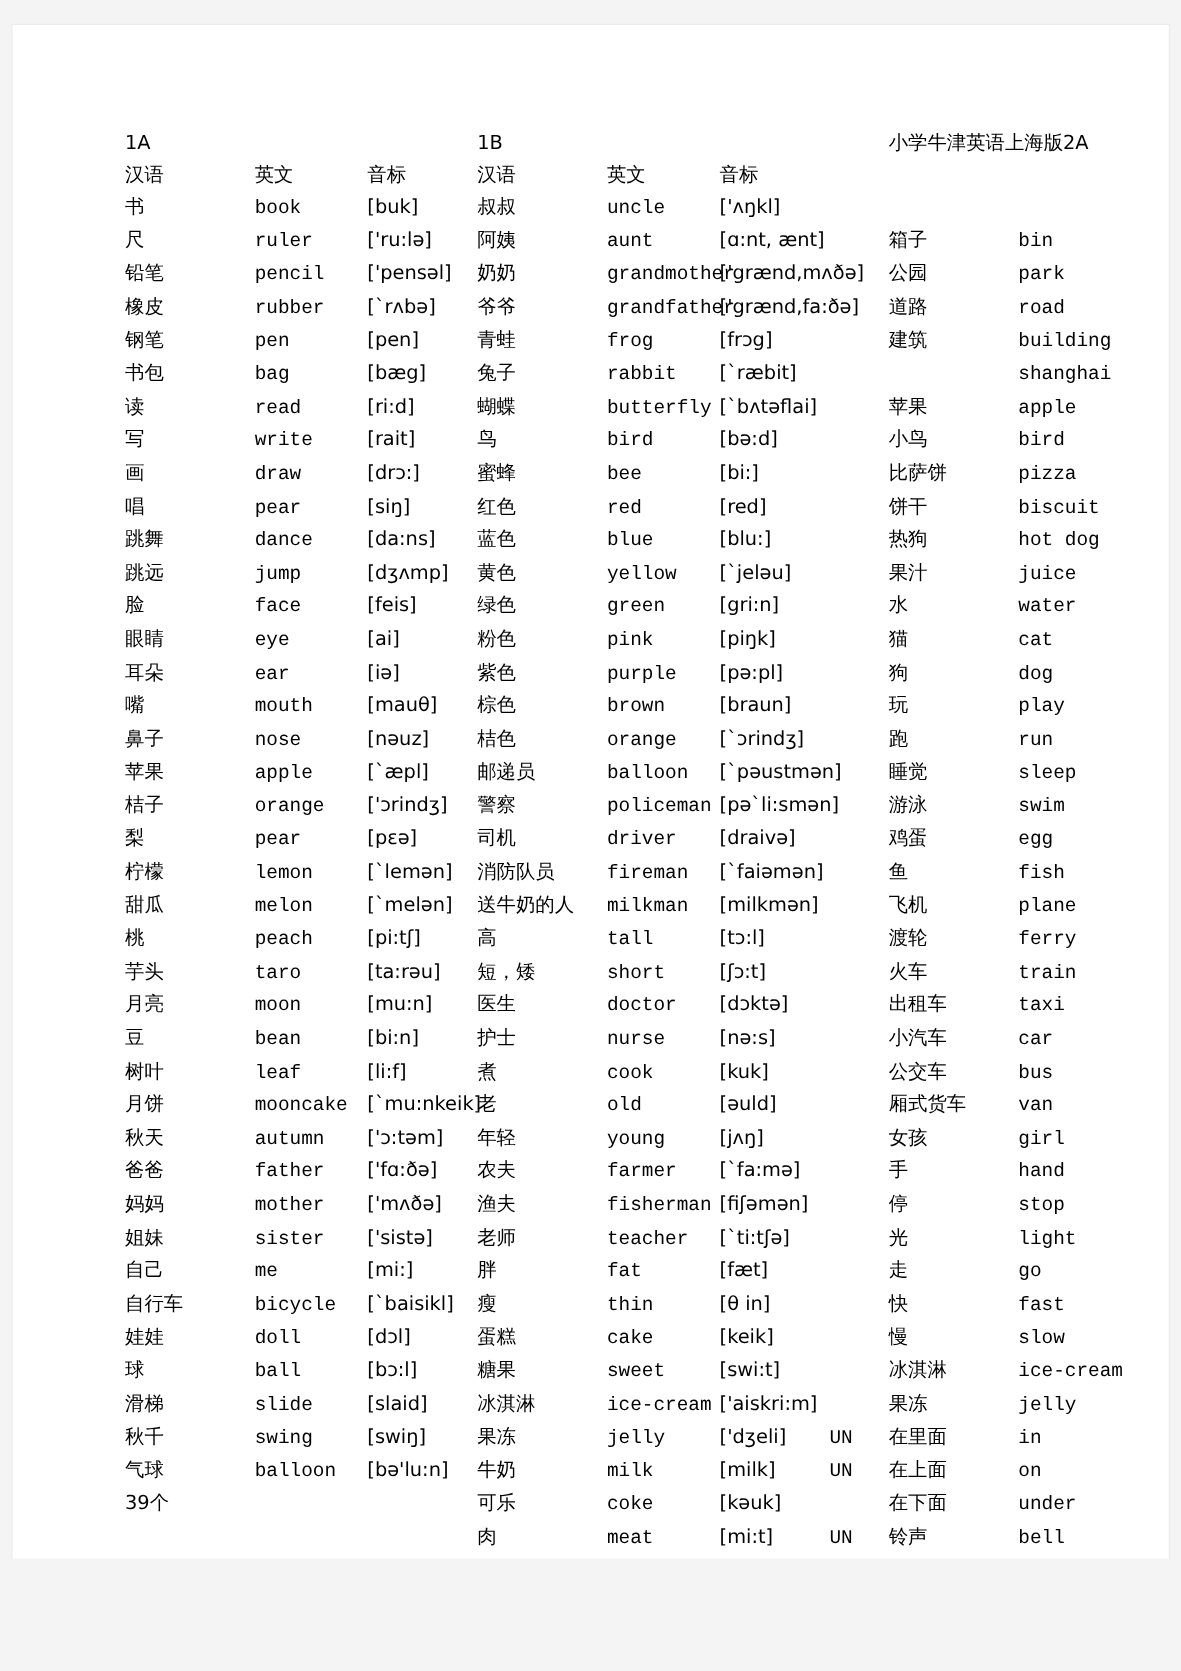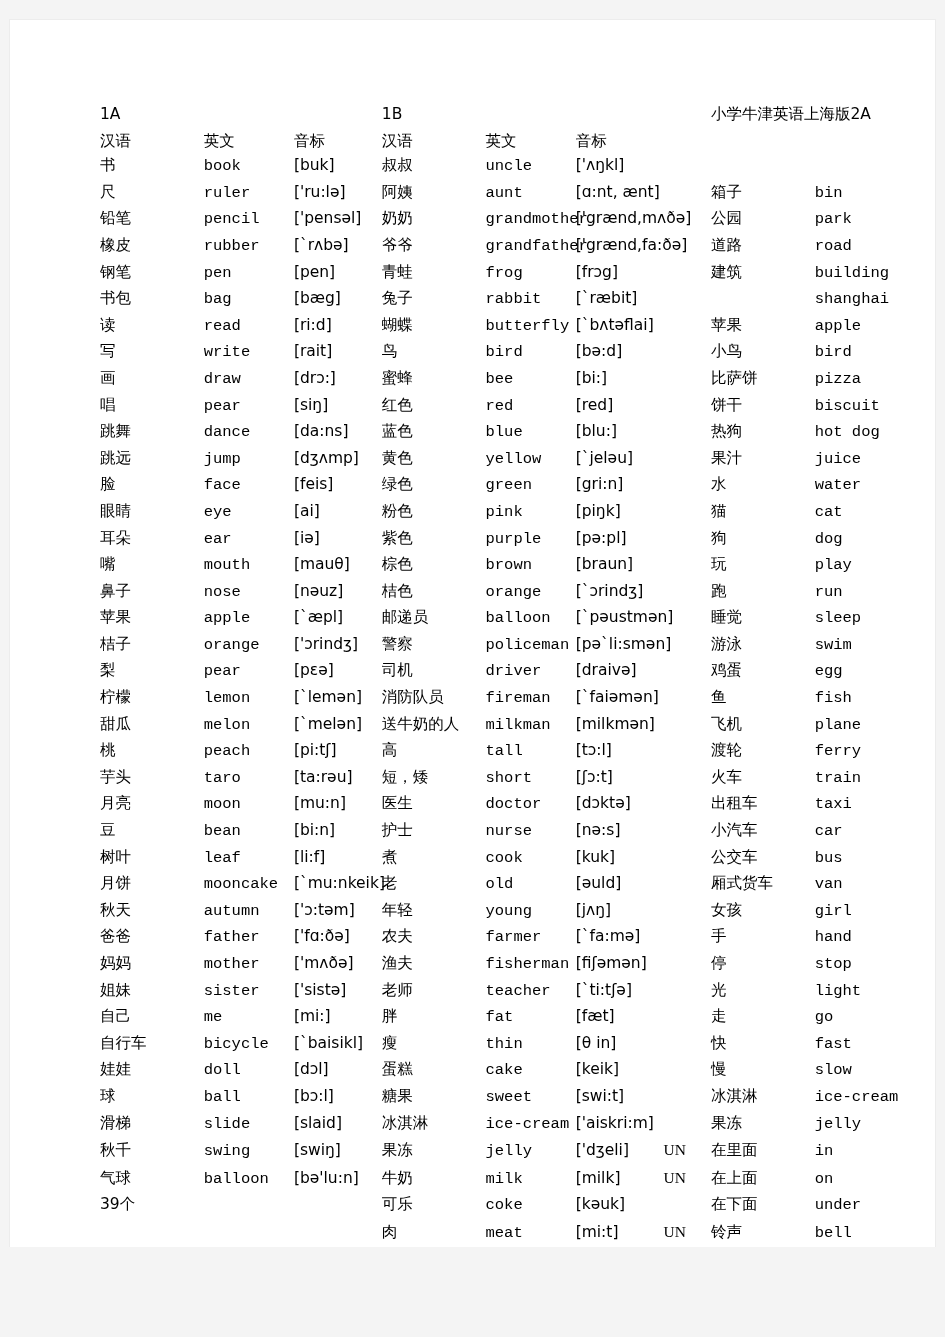--- a/index.html
+++ b/index.html
@@ -52,21 +52,21 @@
   .c-cn   { width: 92px; }
   .c-en   { width: 80px; }
   .c-ph   { width: 78px; }
   .c-un   { width: 42px; }
   .c-cn3  { width: 92px; }
   .c-en3  { width: 120px; }
 
   .cn { font-family: "DejaVu Sans", "Liberation Sans", sans-serif; font-size: 15px; }
   .en { font-family: "Liberation Mono", "DejaVu Sans Mono", monospace; font-size: 15px; }
   .ph { font-family: "DejaVu Sans", "Liberation Sans", sans-serif; font-size: 14.5px; }
-  .un { font-family: Liberation Serif, serif; font-size: 14.5px; }
+  .un { font-family: Liberation Mono, monospace; font-size: 14.5px; }
 
   .hdr { font-family: Liberation Sans, sans-serif; font-size: 15px; }
   .blocktitle { font-family: "DejaVu Sans", "Liberation Sans", sans-serif; font-size: 15px; }
   .titlecn { font-family: "DejaVu Sans", "Liberation Sans", sans-serif; font-size: 15px; white-space: nowrap; }
   .short-ph { padding-left: 16px; display: inline-block; }
 </style>
 </head>
 <body>
 
 <div id="page">

